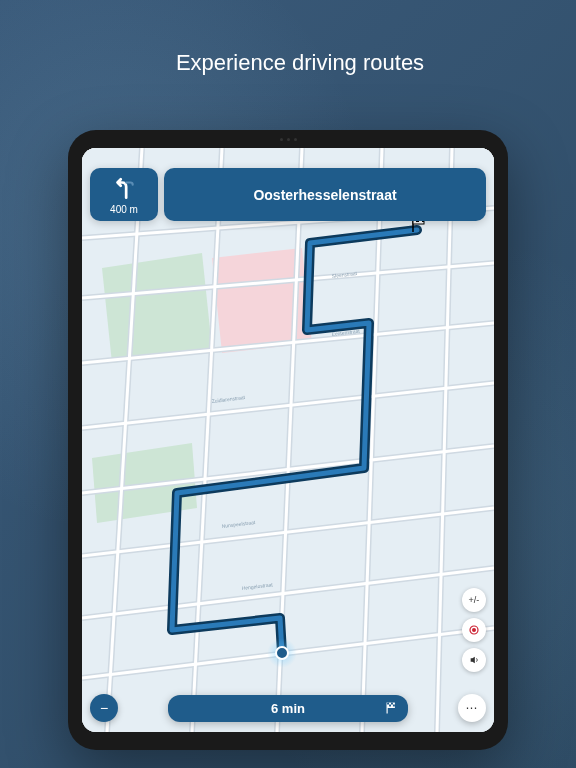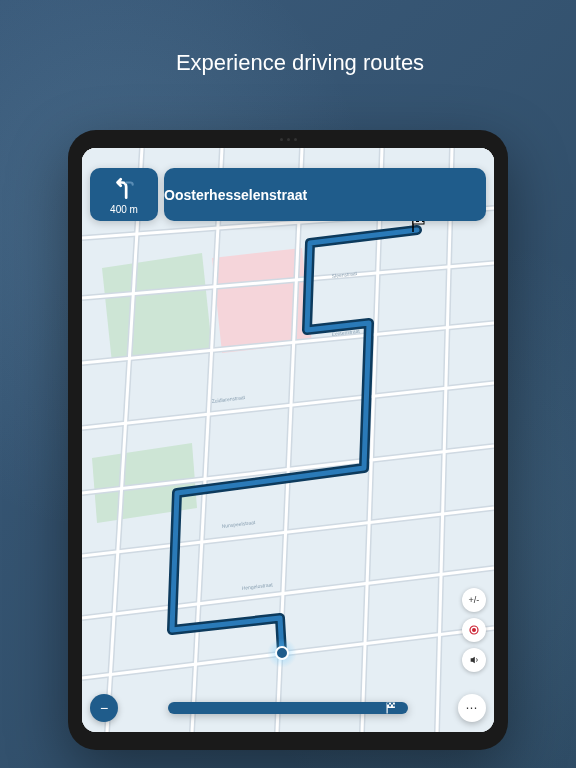--- a/index.html
+++ b/index.html
@@ -105,21 +105,21 @@
     font-size: 10px;
     margin-top: 2px;
     font-weight: 500;
   }
   .street-card {
     flex: 1;
     background: #1f5c8b;
     border-radius: 10px;
     display: flex;
     align-items: center;
-    justify-content: flex-start;
+    justify-content: center;
     color: #fff;
     font-size: 14px;
     font-weight: 600;
     box-shadow: 0 2px 8px rgba(0,0,0,0.2);
   }
   .map-area {
     position: absolute;
     inset: 0;
     background: linear-gradient(180deg, #e8f0f5 0%, #dce8f0 100%);
   }
@@ -365,20 +365,21 @@
           <path d="M9 4 Q11 6 9 8" fill="none" stroke="#333" stroke-width="1"></path>
         </svg>
       </div>
     </div>
 
     <div class="bottom-bar">
       <div class="minimize-btn">
         <span>−</span>
       </div>
       <div class="eta-card">
+        <div class="eta-time">6 min</div>
         <svg class="eta-flag" viewBox="0 0 16 18">
           <line x1="3" y1="2" x2="3" y2="16" stroke="#fff" stroke-width="1.5"></line>
           <rect x="3" y="2" width="10" height="7" fill="#fff"></rect>
           <rect x="3" y="2" width="2.5" height="2.5" fill="#1f5c8b"></rect>
           <rect x="8" y="2" width="2.5" height="2.5" fill="#1f5c8b"></rect>
           <rect x="5.5" y="4.5" width="2.5" height="2.5" fill="#1f5c8b"></rect>
           <rect x="10.5" y="4.5" width="2.5" height="2.5" fill="#1f5c8b"></rect>
         </svg>
       </div>
       <div class="menu-btn">

